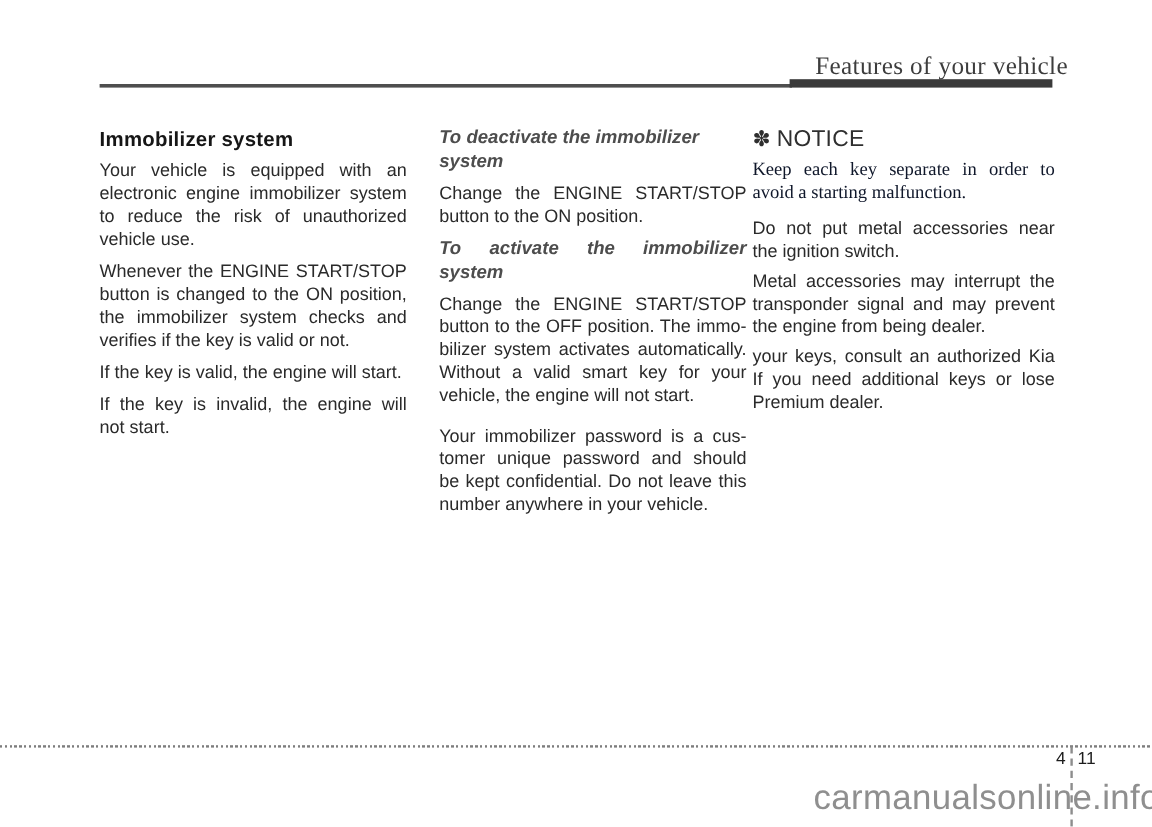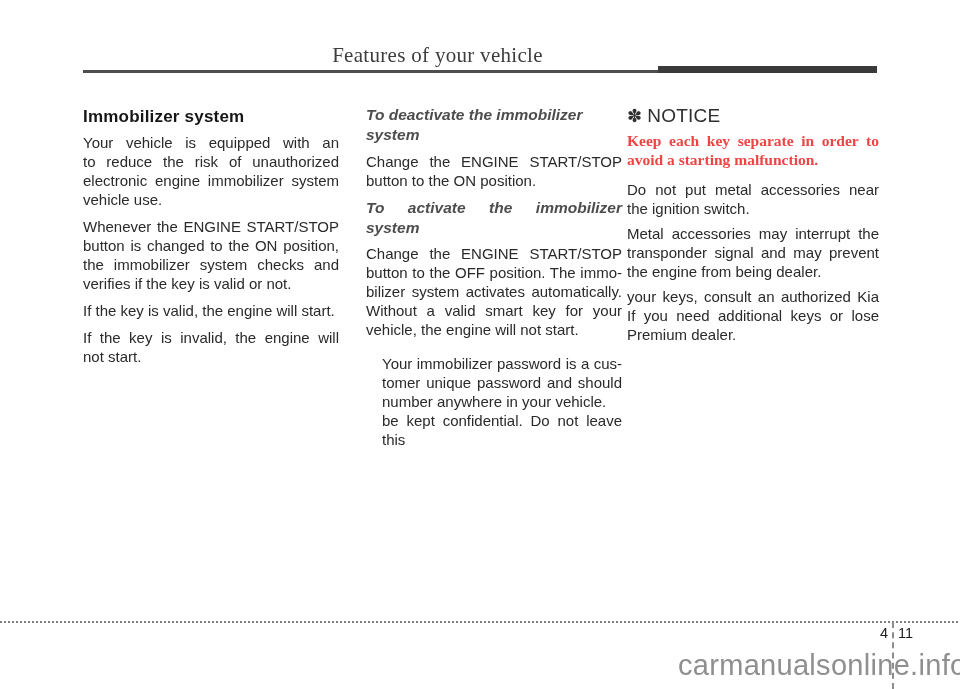--- a/index.html
+++ b/index.html
@@ -9,23 +9,23 @@
     height: 689px;
     background: #ffffff;
     overflow: hidden;
     font-family: "Liberation Sans", sans-serif;
   }
 
   
   .header-title {
     position: absolute;
     top: 43px;
-    left: 0;
+    left: 15px;
     width: 875px;
-    text-align: center;
+    text-align: right;
     font-family: "Liberation Serif", serif;
     font-size: 21px;
     color: #3d3d3d;
     letter-spacing: 0.3px;
   }
   .rule-thin {
     position: absolute;
     left: 83px; top: 70px;
     width: 577px; height: 3px;
     background: #4e4e4e;
@@ -79,24 +79,24 @@
     font-size: 19px;
     line-height: 22px;
     font-weight: normal;
     color: #2f2f2f;
     margin: 0 0 4px 0;
     letter-spacing: 0.2px;
   }
   .notice-sym { font-size: 18px; margin-right: 5px; }
   .notice-text {
     font-family: "Liberation Serif", serif;
-    font-weight: bold;
+    font-weight: normal;
     font-size: 15.5px;
     line-height: 19px;
-    color: #ef4444;
+    color: #0f172a;
     margin: 0 0 11px 0;
   }
 
   
   .dotrule {
     position: absolute;
     left: 0; top: 621px;
     width: 960px; height: 2px;
     background: repeating-linear-gradient(to right, #7d7d7d 0 2px, transparent 2px 4px);
   }
@@ -134,22 +134,22 @@
 <div class="page">
 
   <div class="header-title">Features of your vehicle</div>
   <div class="rule-thin"></div>
   <div class="rule-thick"></div>
 
   <div class="col col1">
     <h2 class="heading">Immobilizer system</h2>
     <div class="para">
         <div class="line">Your vehicle is equipped with an</div>
+        <div class="line">electronic engine immobilizer system</div>
         <div class="line">to reduce the risk of unauthorized</div>
-        <div class="line">electronic engine immobilizer system</div>
         <div class="line last">vehicle use.</div>
       </div>
     <div class="para">
         <div class="line">Whenever the ENGINE START/STOP</div>
         <div class="line">button is changed to the ON position,</div>
         <div class="line">the immobilizer system checks and</div>
         <div class="line last">verifies if the key is valid or not.</div>
       </div>
     <div class="para">
         <div class="line last">If the key is valid, the engine will start.</div>
@@ -172,25 +172,25 @@
     <div class="subhead subhead2">
         <div class="line last">To activate the immobilizer system</div>
       </div>
     <div class="para">
         <div class="line">Change the ENGINE START/STOP</div>
         <div class="line">button to the OFF position. The immo-</div>
         <div class="line">bilizer system activates automatically.</div>
         <div class="line">Without a valid smart key for your</div>
         <div class="line last">vehicle, the engine will not start.</div>
       </div>
-    <div class="para" style="margin-top:15px;margin-left:16px;">
+    <div class="para" style="margin-top:15px;">
         <div class="line">Your immobilizer password is a cus-</div>
         <div class="line">tomer unique password and should</div>
+        <div class="line">be kept confidential. Do not leave this</div>
         <div class="line last">number anywhere in your vehicle.</div>
-        <div class="line">be kept confidential. Do not leave this</div>
       </div>
   </div>
 
   <div class="col col3">
     <div class="notice-head">
       <span class="notice-sym">✽</span><span>NOTICE</span>
     </div>
     <div class="notice-text">
         <div class="line">Keep each key separate in order to</div>
         <div class="line last">avoid a starting malfunction.</div>

